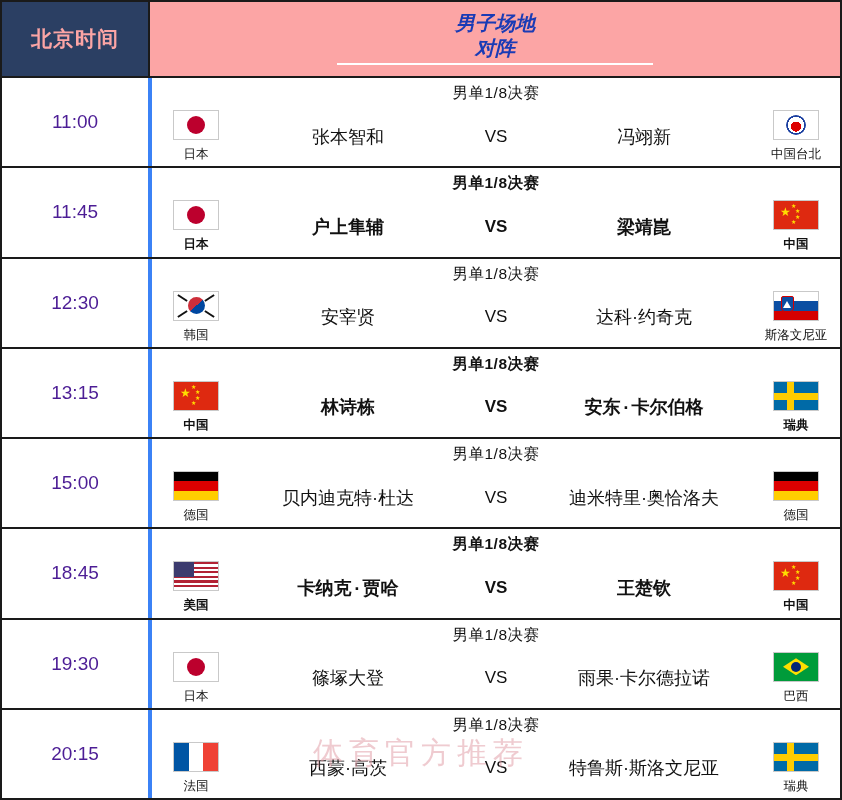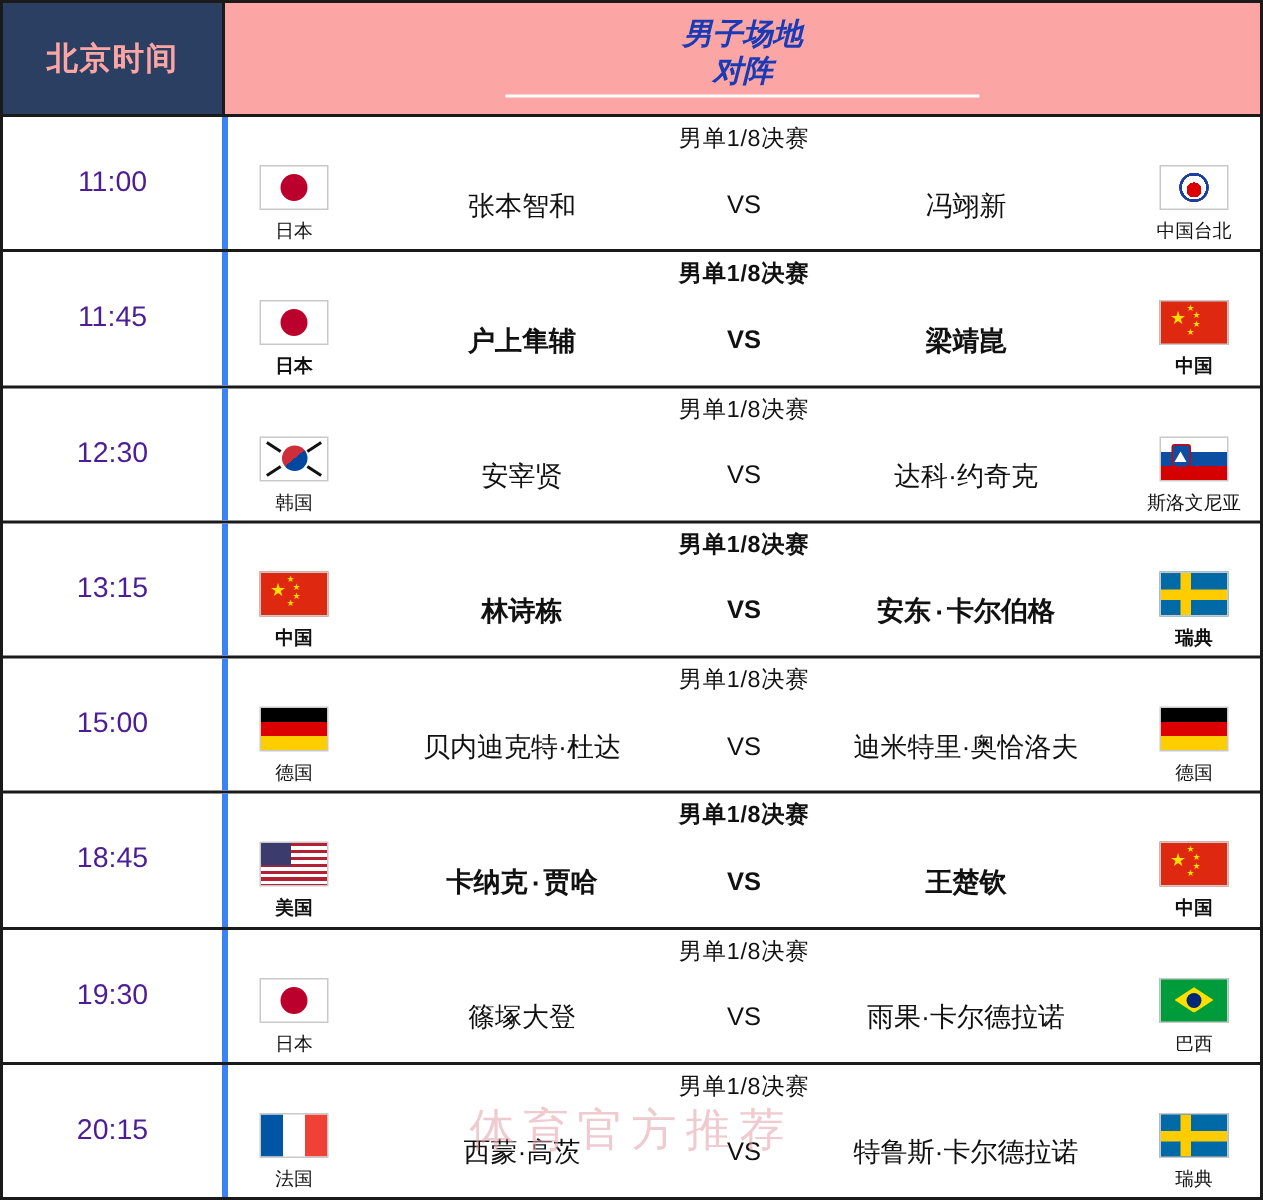--- a/index.html
+++ b/index.html
@@ -444,21 +444,21 @@
           <div class="vsline">
             <div class="side left">
               <div class="flagbox">
                 <div class="flag f-fr"></div>
                 <div class="country">法国</div>
               </div>
               <div class="player">西蒙·高茨</div>
             </div>
             <div class="vs">VS</div>
             <div class="side right">
-              <div class="player">特鲁斯·卡尔德拉诺</div>
+              <div class="player">特鲁斯·斯洛文尼亚</div>
               <div class="flagbox">
                 <div class="flag f-se"></div>
                 <div class="country">瑞典</div>
               </div>
             </div>
           </div>
         </div>
       </div>
     </div>
 

